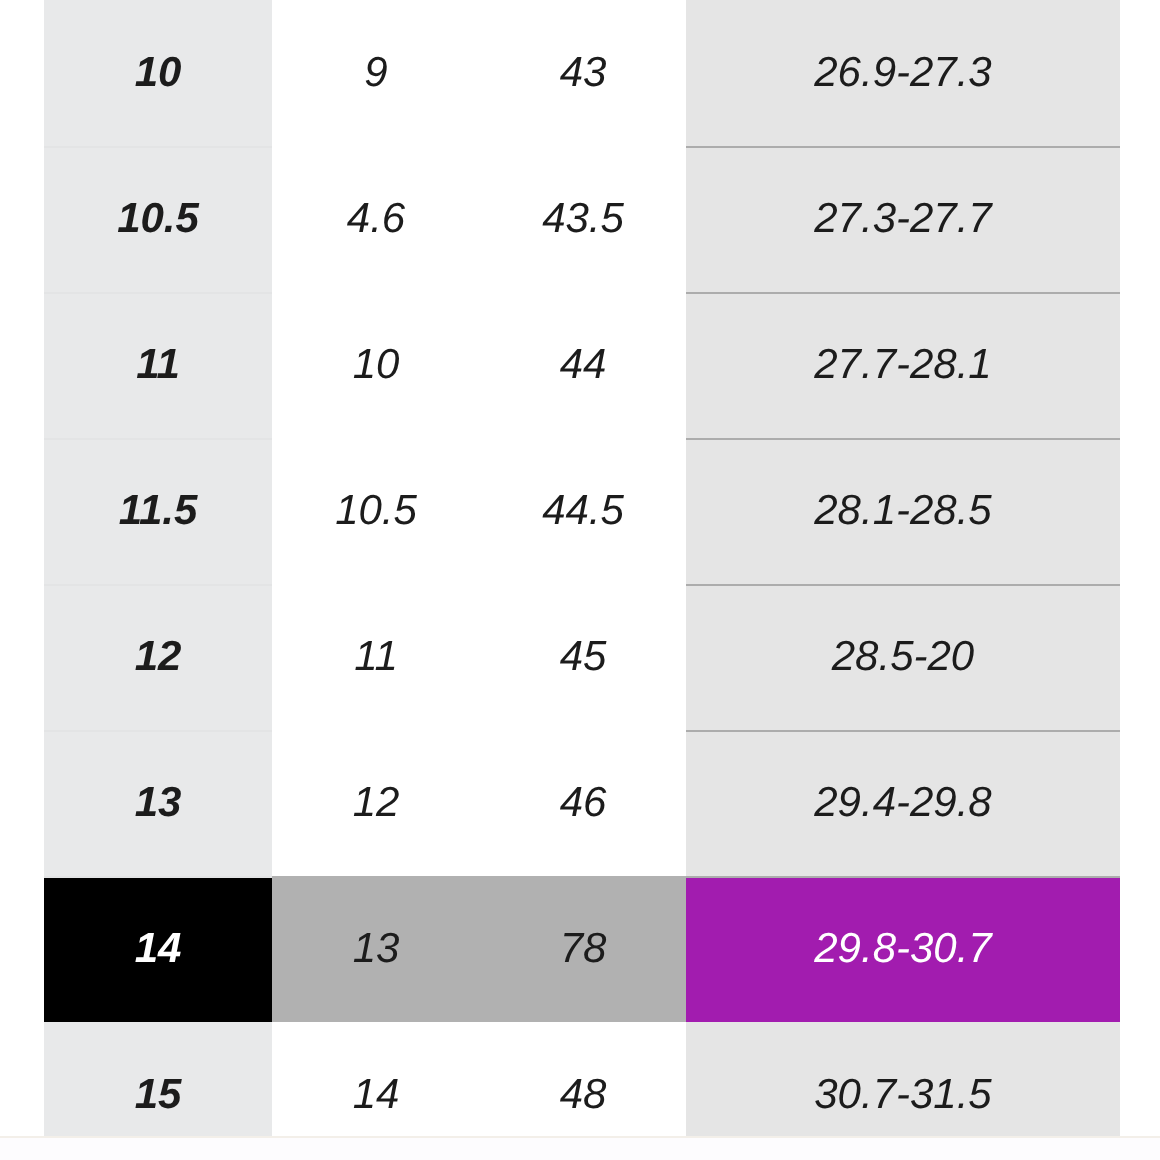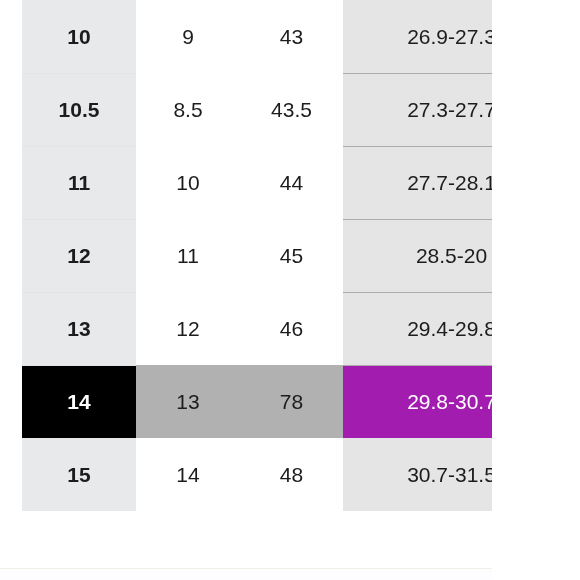--- a/index.html
+++ b/index.html
@@ -11,24 +11,25 @@
     width: 580px;
     height: 580px;
     overflow: hidden;
     background: #ffffff;
     font-family: "Liberation Sans", "DejaVu Sans", sans-serif;
     -webkit-font-smoothing: antialiased;
   }
 
   #screen {
     position: relative;
-    width: 492px;
+    width: 580px;
     height: 580px;
     background: #ffffff;
     overflow: hidden;
+    font-style: italic;
   }
 
   
   #size-table {
     position: absolute;
     left: 22px;
     top: 0px;
     width: 538px;          
     border-collapse: collapse;
     table-layout: fixed;
@@ -124,29 +125,35 @@
     </colgroup>
     <tbody id="size-table-body">
         <tr class="row">
           <td class="col-1">10</td>
           <td class="col-2">9</td>
           <td class="col-3">43</td>
           <td class="col-4">26.9-27.3</td>
         </tr>
         <tr class="row">
           <td class="col-1">10.5</td>
-          <td class="col-2">8.5</td>
+          <td class="col-2">4.6</td>
           <td class="col-3">43.5</td>
           <td class="col-4">27.3-27.7</td>
         </tr>
         <tr class="row">
           <td class="col-1">11</td>
           <td class="col-2">10</td>
           <td class="col-3">44</td>
           <td class="col-4">27.7-28.1</td>
+        </tr>
+        <tr class="row">
+          <td class="col-1">11.5</td>
+          <td class="col-2">10.5</td>
+          <td class="col-3">44.5</td>
+          <td class="col-4">28.1-28.5</td>
         </tr>
         <tr class="row">
           <td class="col-1">12</td>
           <td class="col-2">11</td>
           <td class="col-3">45</td>
           <td class="col-4">28.5-20</td>
         </tr>
         <tr class="row">
           <td class="col-1">13</td>
           <td class="col-2">12</td>

